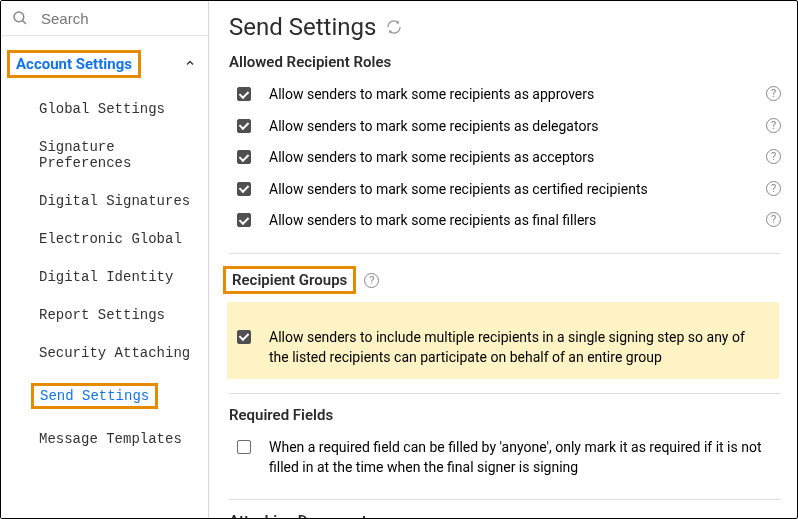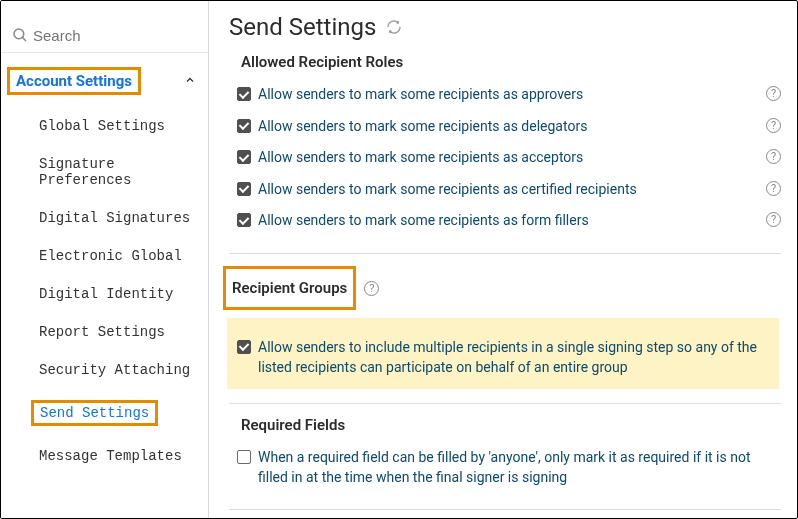--- a/index.html
+++ b/index.html
@@ -22,22 +22,21 @@
     width: 208px;
     border-right: 1px solid #d8d8d8;
     background: #fff;
     display: flex;
     flex-direction: column;
   }
   .search-row {
     display: flex;
     padding: 8px 10px;
     border-bottom: 1px solid #e6e6e6;
-    gap: 4px;
-    margin-top: 17px;
+    gap: 12px;
   }
   .search-row svg { flex-shrink: 0; }
   .search-row input {
     border: none;
     outline: none;
     font-size: 15px;
     color: #888;
     width: 100%;
     background: transparent;
   }
@@ -86,29 +85,29 @@
   .page-title {
     font-size: 24px;
     font-weight: 400;
     color: #2c2c2c;
   }
   .refresh-ico { color: #888; }
   .section-title {
     font-size: 15px;
     font-weight: 600;
     color: #2c2c2c;
-    margin: 4px 0 10px 12px;
+    margin: 4px 0 10px 0;
   }
   .opt-list { list-style: none; }
   .opt-list li {
     display: flex;
     align-items: flex-start;
-    gap: 7px;
+    gap: 18px;
     padding: 4px 0 8px 8px;
-    color: #0c4a6e;
+    color: #000000;
   }
   .chk {
     width: 14px;
     height: 14px;
     border: 1.5px solid #6a6a6a;
     border-radius: 2px;
     flex-shrink: 0;
     margin-top: 2px;
     display: flex;
     align-items: center;
@@ -148,28 +147,28 @@
     margin: 14px 0 12px 0;
   }
   .section-head-row {
     display: flex;
     align-items: center;
     gap: 8px;
     margin-bottom: 8px;
   }
   .hl-orange-tight {
     border: 3px solid #e68a00;
-    padding: 10px 6px;
+    padding: 2px 6px;
     margin-left: -6px;
     font-size: 15px;
     font-weight: 600;
   }
   .highlight-row {
     background: #fdf3c4;
-    padding: 20px 12px 12px 10px;
+    padding: 26px 12px 12px 10px;
     margin: 0 2px 0 -2px;
   }
   .highlight-row .opt-list li { padding: 0; }
 </style>
 </head>
 <body>
 
 <div class="app">
   <aside class="sidebar">
     <div class="search-row">
@@ -229,21 +228,21 @@
         <span class="opt-label">Allow senders to mark some recipients as acceptors</span>
         <span class="help-ico"></span>
       </li>
       <li>
         <span class="chk checked"></span>
         <span class="opt-label">Allow senders to mark some recipients as certified recipients</span>
         <span class="help-ico"></span>
       </li>
       <li>
         <span class="chk checked"></span>
-        <span class="opt-label">Allow senders to mark some recipients as form fillers</span>
+        <span class="opt-label">Allow senders to mark some recipients as final fillers</span>
         <span class="help-ico"></span>
       </li>
     </ul>
 
     <div class="section-divider"></div>
 
     <div class="section-head-row">
       <span class="hl-orange-tight">Recipient Groups</span>
       <span class="help-ico"></span>
     </div>

